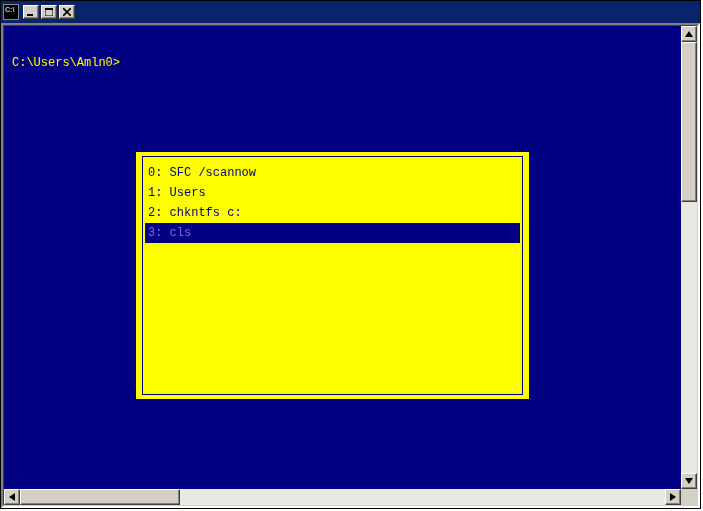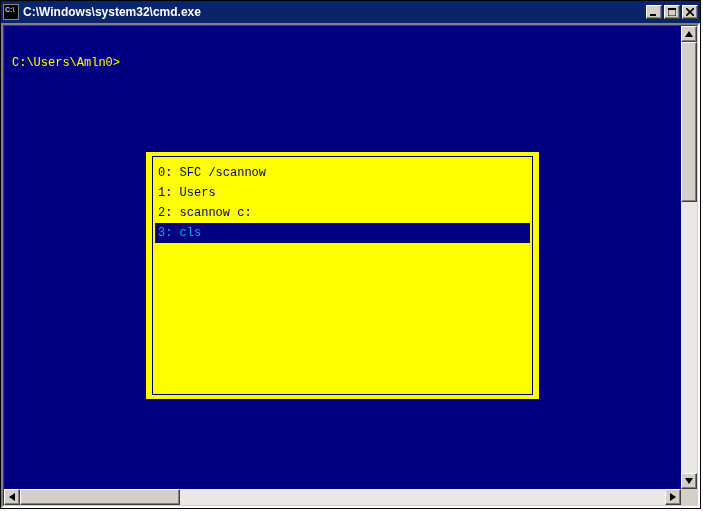--- a/index.html
+++ b/index.html
@@ -87,21 +87,21 @@
     color: #ffff00;
   }
   .prompt {
     position: absolute;
     left: 8px;
     top: 28px;
     white-space: pre;
   }
   .popup {
     position: absolute;
-    left: 142px;
+    left: 132px;
     top: 126px;
     width: 393px;
     height: 247px;
     background: #ffff00;
     color: #000080;
     padding: 4px 6px;
   }
   .popup-inner {
     width: 100%;
     height: 100%;
@@ -111,21 +111,21 @@
     flex-direction: column;
   }
   .popup-item {
     white-space: pre;
     padding-left: 3px;
     line-height: 20px;
     height: 20px;
   }
   .popup-item.selected {
     background: #000080;
-    color: #0ea5e9;
+    color: #8b5cf6;
   }
   
   .vscroll {
     width: 16px;
     background: #d4d0c8;
     display: flex;
     flex-direction: column;
   }
   .sb-btn {
     width: 16px; height: 16px;
@@ -182,21 +182,20 @@
   .arrow.down { border-width:6px 4px 0 4px; border-color:#000 transparent transparent transparent; }
   .arrow.left { border-width:4px 6px 4px 0; border-color:transparent #000 transparent transparent; }
   .arrow.right { border-width:4px 0 4px 6px; border-color:transparent transparent transparent #000; }
 </style>
 </head>
 <body>
 
 <div class="window">
   <div class="titlebar">
     <div class="title-icon">C:\</div>
-    <div class="title-text">C:\Windows\system32\cmd.exe</div>
     <div class="title-buttons">
       <div class="title-btn">
         <svg width="8" height="8" viewBox="0 0 8 8">
             <rect x="0" y="6" width="6" height="2" fill="#000"></rect>
           </svg>
       </div>
       <div class="title-btn">
         <svg width="8" height="8" viewBox="0 0 8 8">
             <rect x="0" y="0" width="8" height="8" fill="none" stroke="#000" stroke-width="1"></rect>
             <rect x="0" y="0" width="8" height="2" fill="#000"></rect>
@@ -213,21 +212,21 @@
   <div class="client">
     <div class="inner-border">
       <div style="flex:1;display:flex;flex-direction:column">
         <div class="content-rows">
           <div class="console">
             <div class="prompt">C:\Users\Amln0&gt;</div>
             <div class="popup">
               <div class="popup-inner" id="popup-list">
                   <div class="popup-item">0: SFC /scannow</div>
                   <div class="popup-item">1: Users</div>
-                  <div class="popup-item">2: scannow c:</div>
+                  <div class="popup-item">2: chkntfs c:</div>
                   <div class="popup-item selected">3: cls</div>
                 </div>
             </div>
           </div>
           <div class="vscroll">
             <div class="sb-btn">
                 <div class="arrow up"></div>
               </div>
             <div class="sb-track">
               <div class="vthumb"></div>

